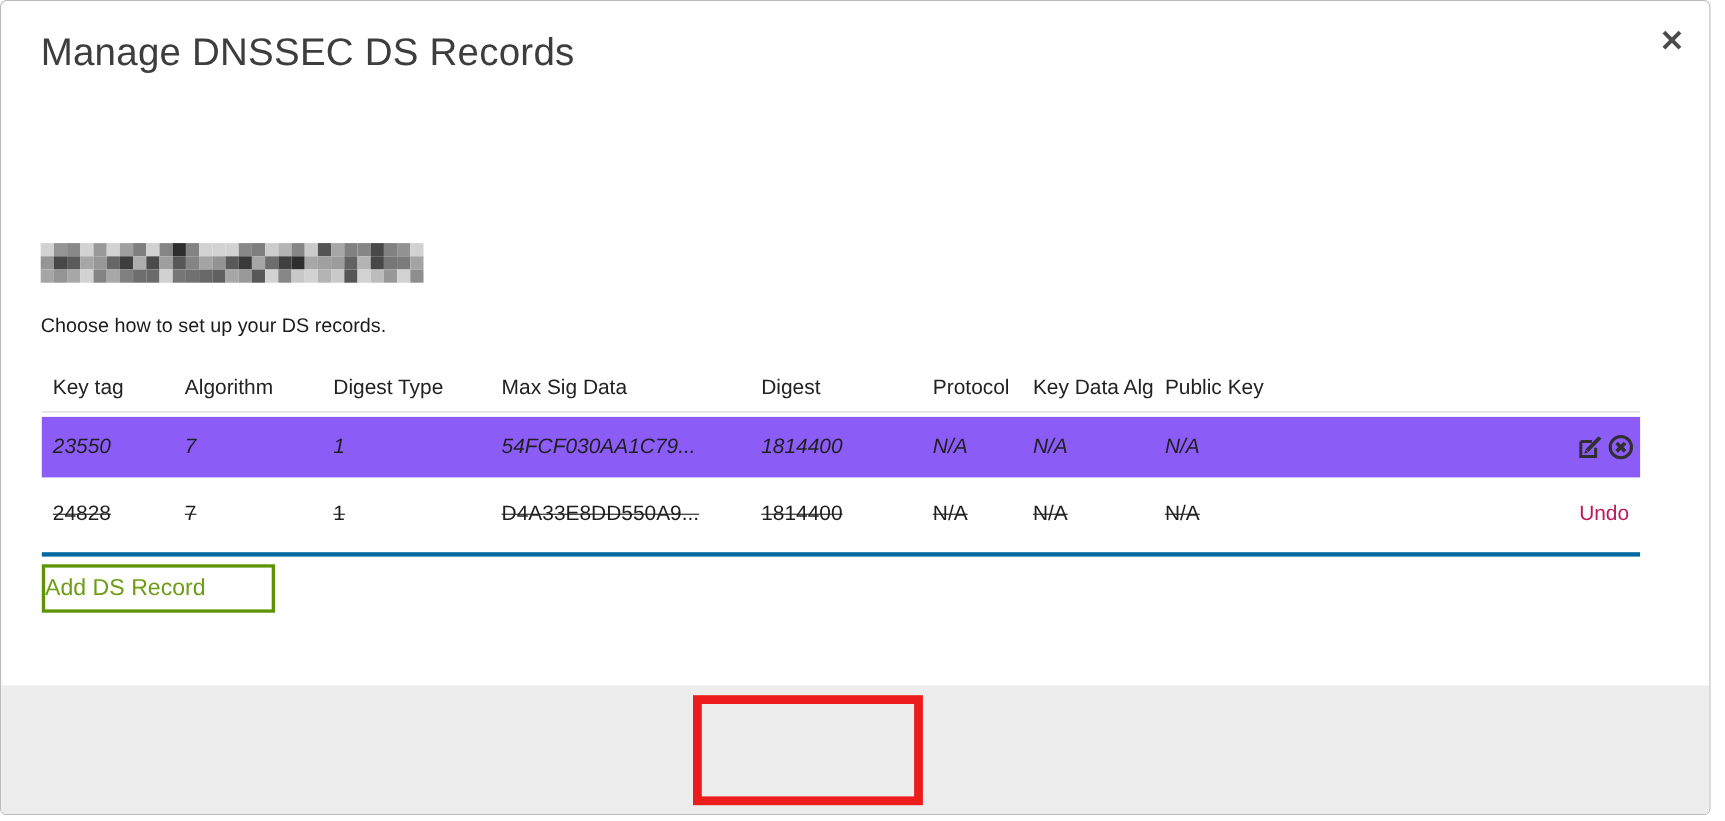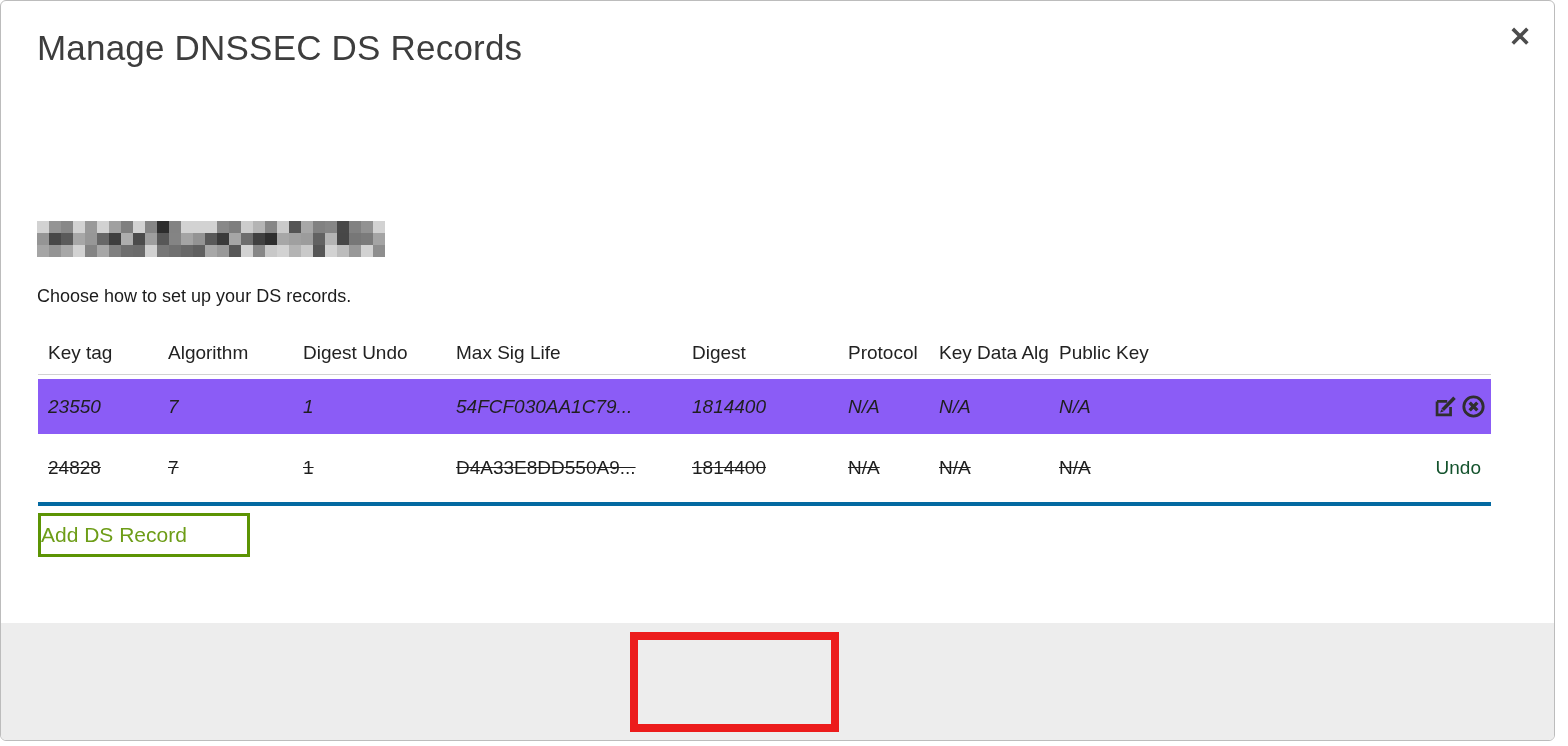--- a/index.html
+++ b/index.html
@@ -40,21 +40,21 @@
   }
   .trow > div:first-child { padding-left:10px; }
   .thead { height:44px; border-bottom:1px solid #d2d2d2; color:#222; }
   .row-active { height:55px; margin-top:4px; background:#8b5cf6;font-style:italic; }
   .row-deleted { height:72px; border-bottom:4px solid #0369a1; }
   .row-deleted .cell-text { text-decoration:line-through; }
 
   .actions-cell { display:flex; justify-content:flex-end; align-items:center; padding-right:4px; }
   .icon-btn { width:28px; height:28px; cursor:pointer; display:flex; align-items:center; justify-content:center; }
   .undo-cell { text-align:right; padding-right:10px; }
-  .link { color:#14532d; cursor:pointer; text-decoration:none; }
+  .link { color:#be185d; cursor:pointer; text-decoration:none; }
 
   .add-btn {
     position:absolute; left:37px; top:512px; width:212px; height:44px;
     background:#ffffff; border:3px solid #5c9404; color:#6d9d17;
     font-size:21px; font-family:"Liberation Sans", sans-serif;
     text-align:left; cursor:pointer;
   }
 
   .footer {
     position:absolute; left:0; right:0; top:622px; bottom:0;
@@ -167,22 +167,22 @@
       <div style="background: rgb(142, 142, 142);"></div>
     </div>
 
   <div class="intro">Choose how to set up your DS records.</div>
 
   <div class="ds-table">
 
     <div class="trow thead">
       <div>Key tag</div>
       <div>Algorithm</div>
-      <div>Digest Undo</div>
-      <div>Max Sig Life</div>
+      <div>Digest Type</div>
+      <div>Max Sig Data</div>
       <div>Digest</div>
       <div>Protocol</div>
       <div>Key Data Alg</div>
       <div>Public Key</div>
       <div></div>
     </div>
 
     <div class="trow row-active">
       <div class="cell-text">23550</div>
       <div class="cell-text">7</div>

